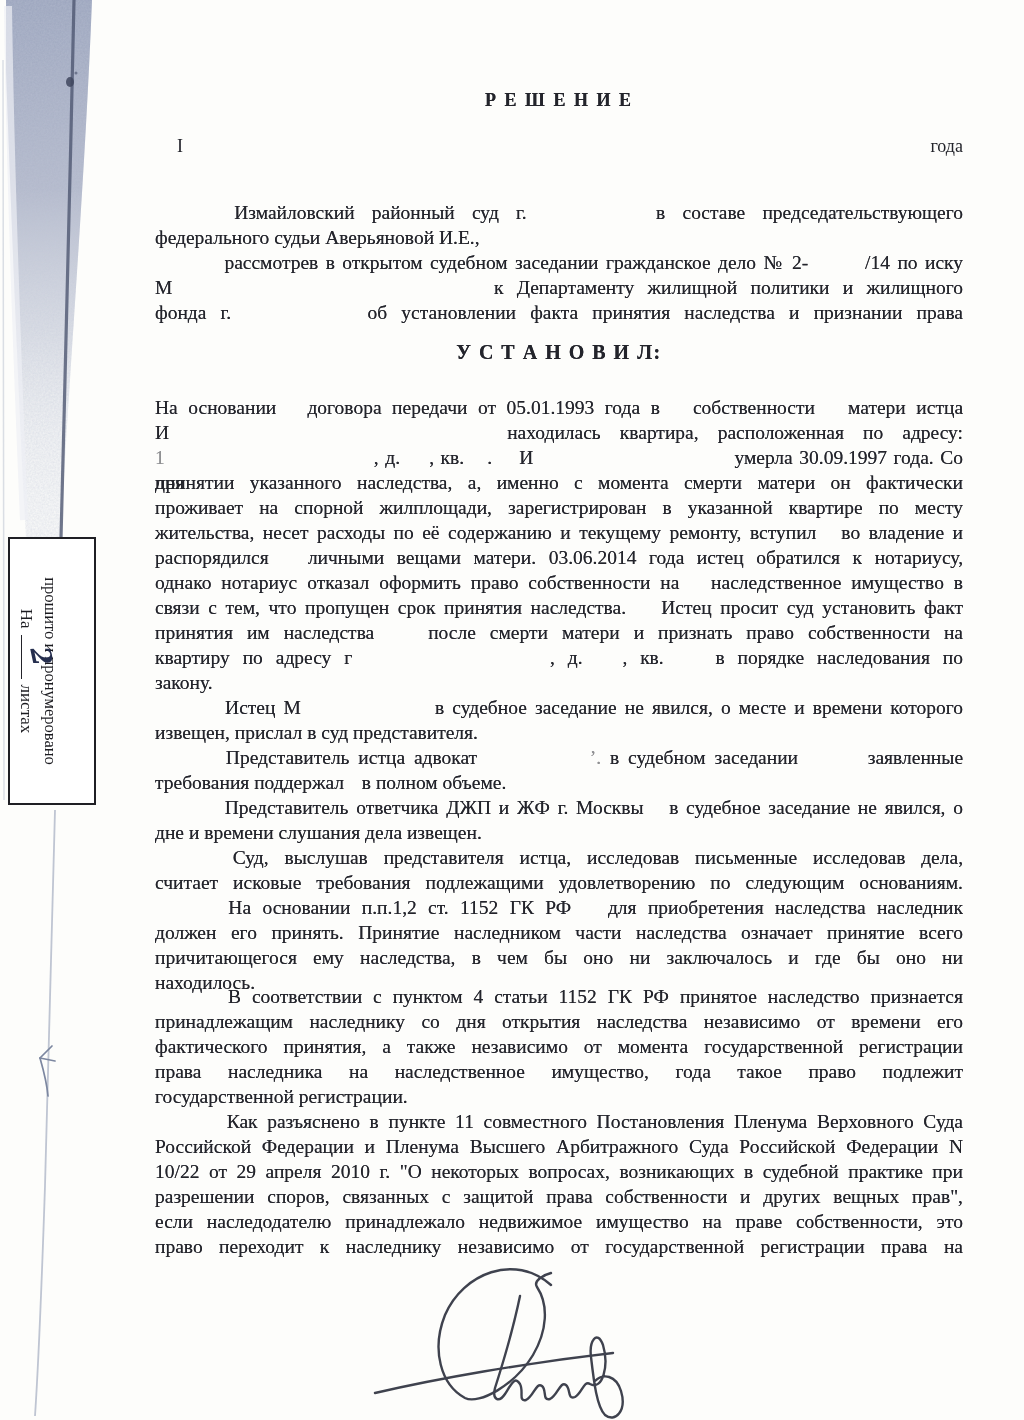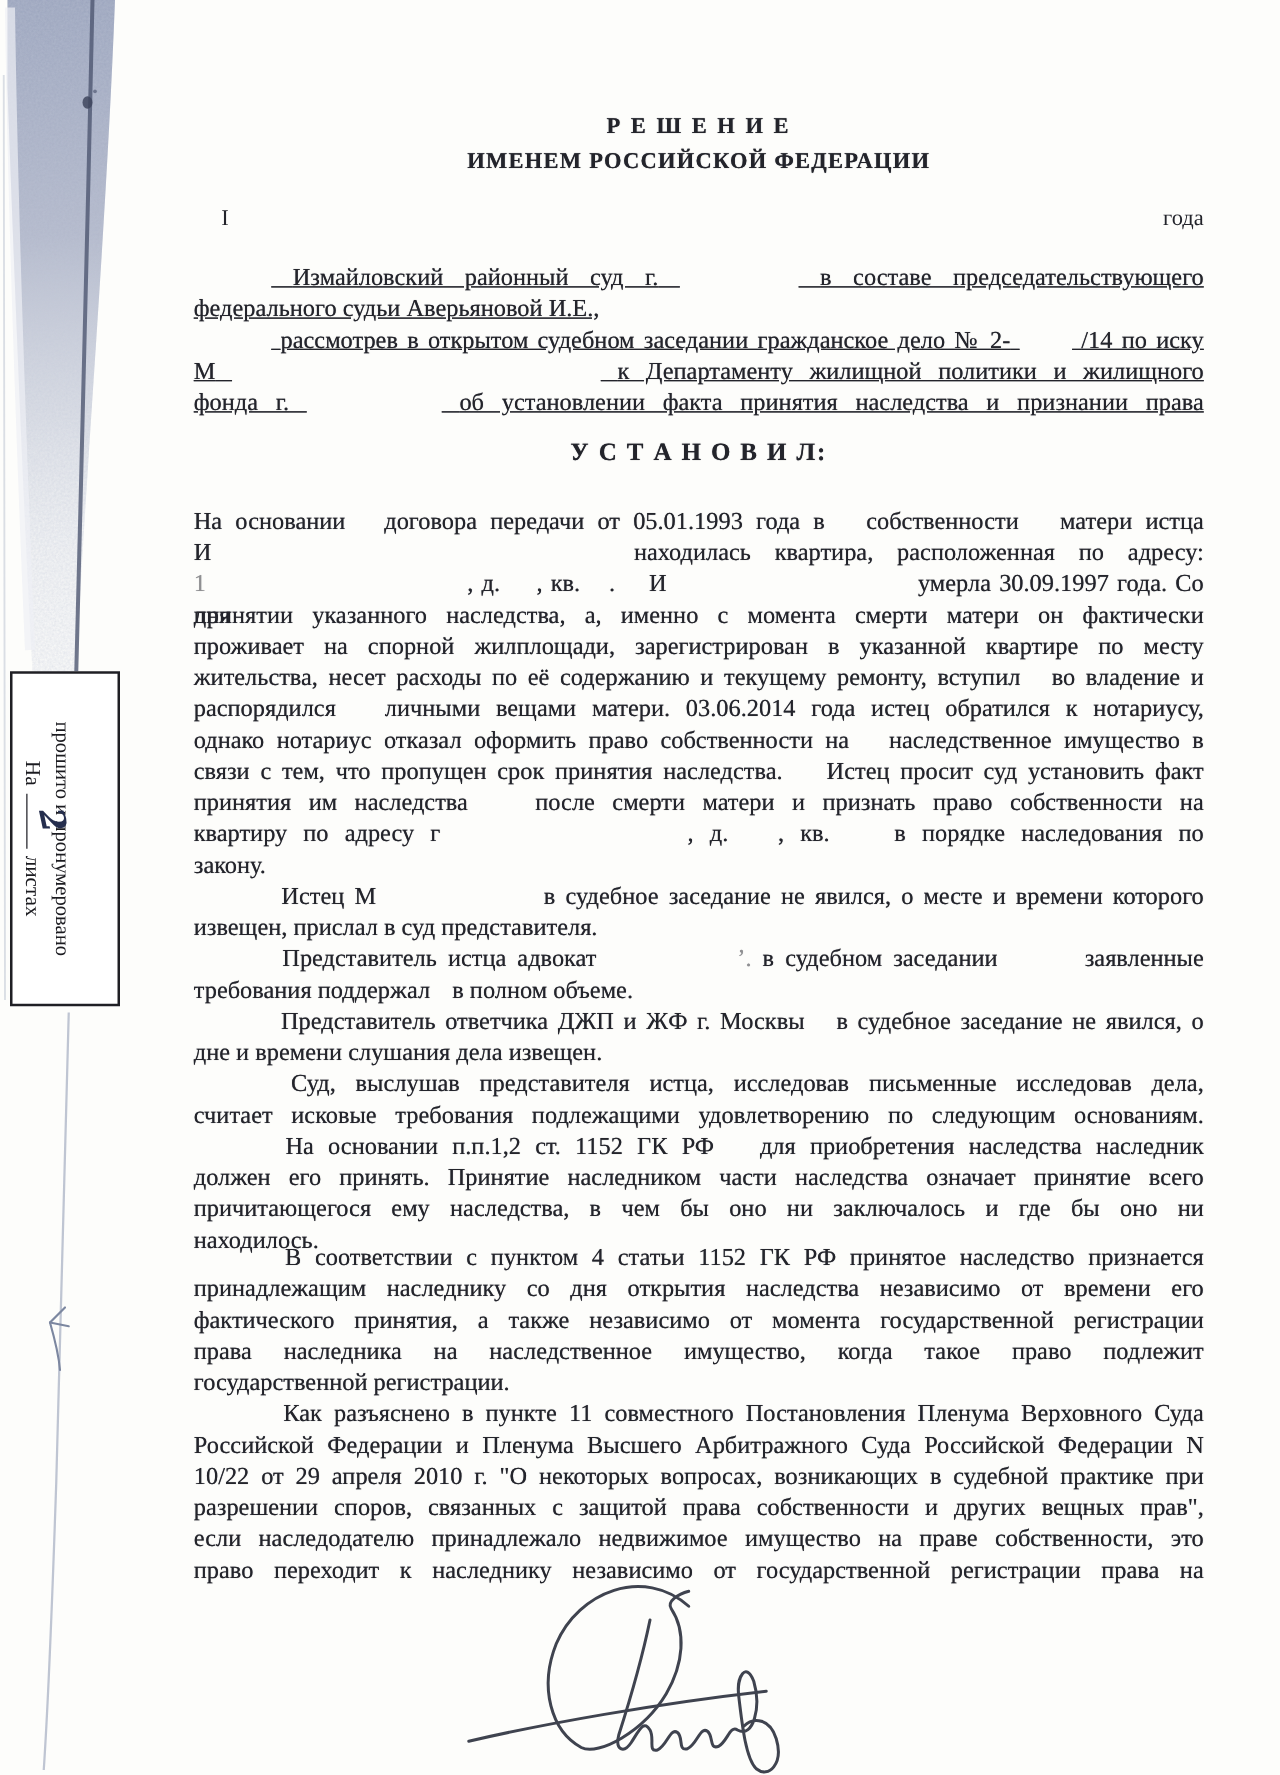--- a/index.html
+++ b/index.html
@@ -8,21 +8,21 @@
   .artifact{position:absolute;pointer-events:none;}
   
   .text-col{position:absolute;left:155px;top:0;width:808px;}
   .title{margin-top:86px;text-align:center;font-weight:bold;font-size:18px;line-height:28px;
          letter-spacing:2px;text-shadow:0 0 .6px rgba(20,22,32,.85);}
   .title.t2{margin-top:0;letter-spacing:1px;}
   .date-row{display:flex;justify-content:space-between;margin-top:22px;height:25px;
             font-size:18px;padding-left:22px;}
   .heading{margin-top:15px;text-align:center;font-weight:bold;font-size:20px;line-height:25px;
            letter-spacing:1.5px;text-shadow:0 0 .6px rgba(20,22,32,.85);}
-  #intro{margin-top:21px;text-decoration:underline;}
+  #intro{margin-top:39px;}
   #bodyp{margin-top:5px;}
   .line{height:25px;line-height:25px;font-size:19.5px;text-shadow:0 0 .55px rgba(25,27,38,.75);}
   .line.j{text-align:justify;text-align-last:justify;}
   .gap{display:inline-block;height:1px;}
   .faint{opacity:.5;}
   
   .stamp{position:absolute;left:8px;top:537px;width:88px;height:268px;background:#ffffff;
          border:2.5px solid #1f1f24;box-sizing:border-box;}
   .stamp-inner{position:absolute;left:50%;top:50%;width:256px;height:78px;
                transform:translate(-50%,-50%) rotate(90deg);
@@ -80,21 +80,20 @@
     <path d="M 55,4 C 52,120 49,250 45,380 C 42,470 39,550 35,610" fill="none" stroke="#a9b2c4" stroke-width="1.8" opacity="0.75"></path>
     <g stroke="#7c87a0" stroke-width="1.7" fill="none" stroke-linecap="round">
       <path d="M 52,240 L 40,252"></path>
       <path d="M 40,252 L 55,255"></path>
       <path d="M 40,252 C 44,266 47,278 48,290"></path>
     </g>
   </svg>
 
   <div class="text-col">
     <div class="title">Р Е Ш Е Н И Е</div>
-    <div class="title t2">ИМЕНЕМ РОССИЙСКОЙ ФЕДЕРАЦИИ</div>
     <div class="date-row">
       <span>I</span>
       <span>года</span>
     </div>
     <div id="intro">
         <div>
           <div class="line j"><span class="gap" style="width: 62px;"></span> <span>Измайловский районный суд г.</span> <span class="gap" style="width: 95px;"></span> <span>в составе председательствующего</span> </div>
           <div class="line"><span>федерального судьи Аверьяновой И.Е.,</span> </div>
           <div class="line j"><span class="gap" style="width: 62px;"></span> <span>рассмотрев в открытом судебном заседании гражданское дело № 2-</span> <span class="gap" style="width: 42px;"></span> <span>/14 по иску</span> </div>
           <div class="line j"><span>М</span> <span class="gap" style="width: 295px;"></span> <span>к Департаменту жилищной политики и жилищного</span> </div>
@@ -137,21 +136,21 @@
         <div>
           <div class="line j"><span class="gap" style="width: 62px;"></span> <span>На основании п.п.1,2 ст. 1152 ГК РФ</span> <span class="gap" style="width: 14px;"></span> <span>для приобретения наследства наследник</span> </div>
           <div class="line j"><span>должен его принять. Принятие наследником части наследства означает принятие всего</span> </div>
           <div class="line j"><span>причитающегося ему наследства, в чем бы оно ни заключалось и где бы оно ни</span> </div>
           <div class="line"><span>находилось.</span> </div>
         </div>
         <div style="margin-top: -11px;">
           <div class="line j"><span class="gap" style="width: 62px;"></span> <span>В соответствии с пунктом 4 статьи 1152 ГК РФ принятое наследство признается</span> </div>
           <div class="line j"><span>принадлежащим наследнику со дня открытия наследства независимо от времени его</span> </div>
           <div class="line j"><span>фактического принятия, а также независимо от момента государственной регистрации</span> </div>
-          <div class="line j"><span>права наследника на наследственное имущество, когда такое право подлежит</span> </div>
+          <div class="line j"><span>права наследника на наследственное имущество, года такое право подлежит</span> </div>
           <div class="line"><span>государственной регистрации.</span> </div>
         </div>
         <div>
           <div class="line j"><span class="gap" style="width: 62px;"></span> <span>Как разъяснено в пункте 11 совместного Постановления Пленума Верховного Суда</span> </div>
           <div class="line j"><span>Российской Федерации и Пленума Высшего Арбитражного Суда Российской Федерации N</span> </div>
           <div class="line j"><span>10/22 от 29 апреля 2010 г. "О некоторых вопросах, возникающих в судебной практике при</span> </div>
           <div class="line j"><span>разрешении споров, связанных с защитой права собственности и других вещных прав",</span> </div>
           <div class="line j"><span>если наследодателю принадлежало недвижимое имущество на праве собственности, это</span> </div>
           <div class="line j"><span>право переходит к наследнику независимо от государственной регистрации права на</span> </div>
         </div>

